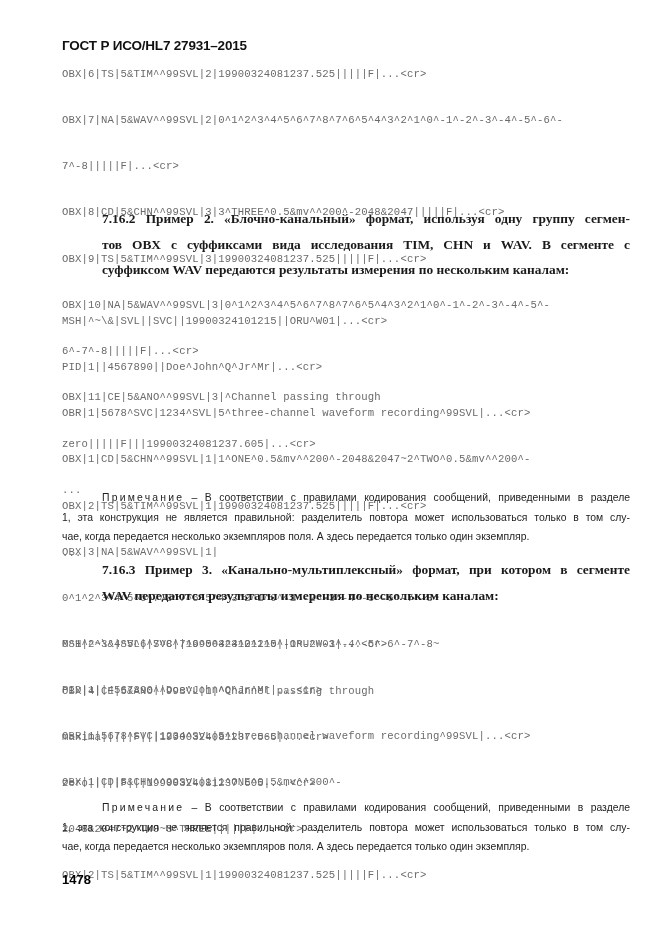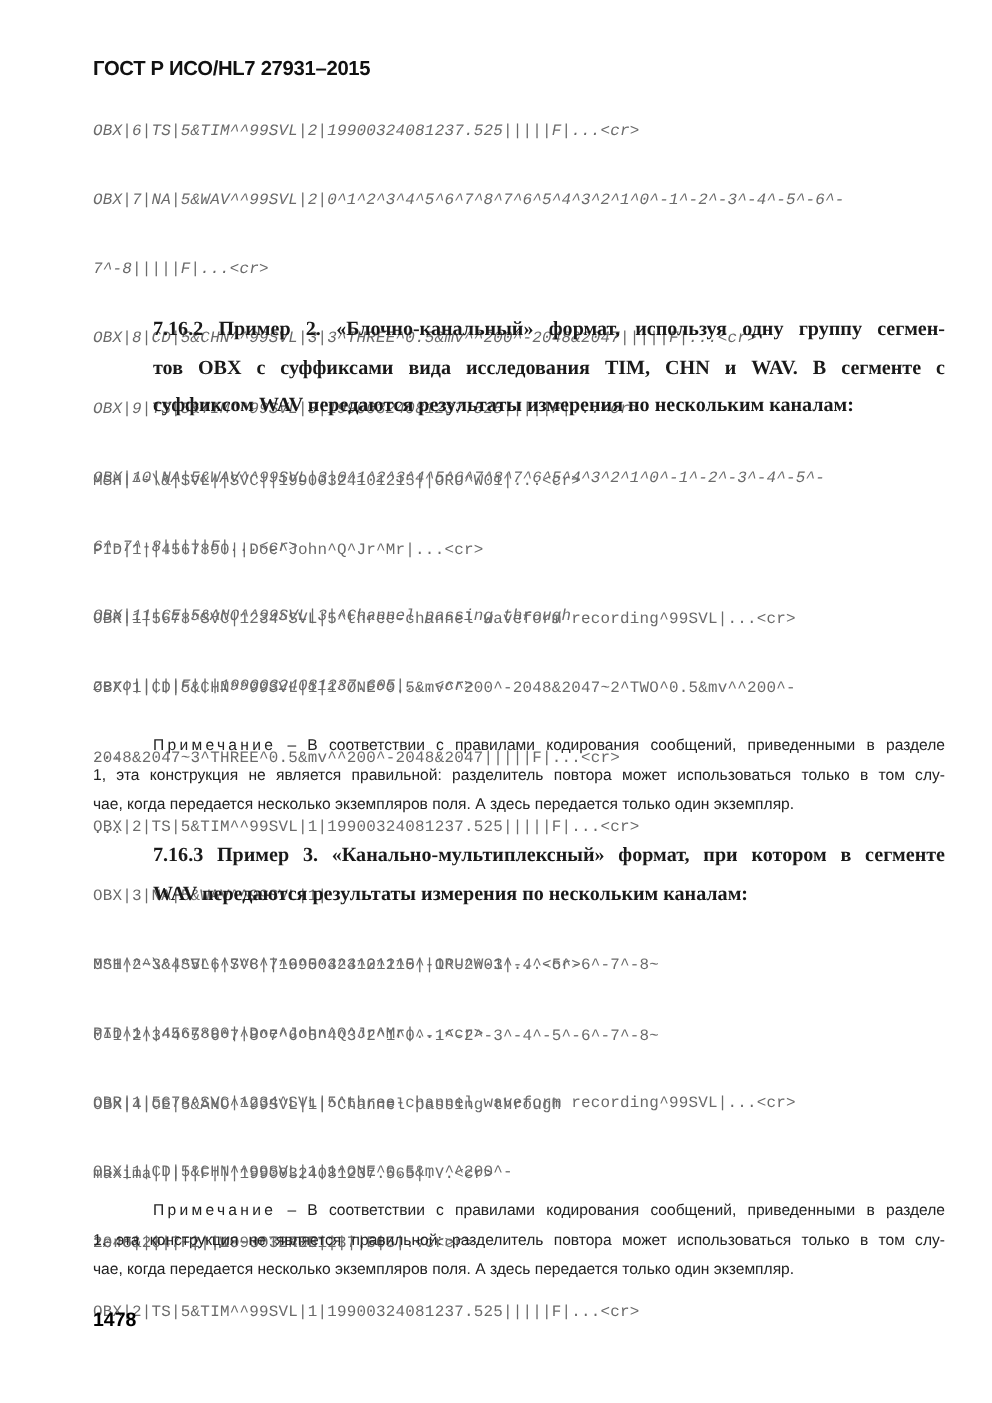--- a/index.html
+++ b/index.html
@@ -17,21 +17,21 @@
   .note .spaced { letter-spacing: 2.2px; }
   .footer { position: absolute; left: 62px; top: 872px; font-family: "Liberation Sans", sans-serif; font-weight: bold; font-size: 13px; color: #000000; }
 </style>
 </head>
 <body>
 
 <div class="page">
 
   <div class="header">ГОСТ Р ИСО/HL7 27931–2015</div>
 
-  <div class="code" style="top:50px;font-style:italic;">
+  <div class="code" style="top:36px;">
     <div>OBX|6|TS|5&amp;TIM^^99SVL|2|19900324081237.525|||||F|...&lt;cr&gt;</div>
     <div>OBX|7|NA|5&amp;WAV^^99SVL|2|0^1^2^3^4^5^6^7^8^7^6^5^4^3^2^1^0^-1^-2^-3^-4^-5^-6^-</div>
     <div>7^-8|||||F|...&lt;cr&gt;</div>
     <div>OBX|8|CD|5&amp;CHN^^99SVL|3|3^THREE^0.5&amp;mv^^200^-2048&amp;2047|||||F|...&lt;cr&gt;</div>
     <div>OBX|9|TS|5&amp;TIM^^99SVL|3|19900324081237.525|||||F|...&lt;cr&gt;</div>
     <div>OBX|10|NA|5&amp;WAV^^99SVL|3|0^1^2^3^4^5^6^7^8^7^6^5^4^3^2^1^0^-1^-2^-3^-4^-5^-</div>
     <div>6^-7^-8|||||F|...&lt;cr&gt;</div>
     <div>OBX|11|CE|5&amp;ANO^^99SVL|3|^Channel passing through</div>
     <div>zero|||||F|||19900324081237.605|...&lt;cr&gt;</div>
     <div>...</div>
@@ -41,21 +41,20 @@
     <span class="ln">7.16.2 Пример 2. «Блочно-канальный» формат, используя одну группу сегмен-</span>
     <span class="ln">тов OBX с суффиксами вида исследования TIM, CHN и WAV. В сегменте с</span>
     <span class="ln last">суффиксом WAV передаются результаты измерения по нескольким каналам:</span>
   </div>
 
   <div class="code" style="top:283px;">
     <div>MSH|^~\&amp;|SVL||SVC||19900324101215||ORU^W01|...&lt;cr&gt;</div>
     <div>PID|1||4567890||Doe^John^Q^Jr^Mr|...&lt;cr&gt;</div>
     <div>OBR|1|5678^SVC|1234^SVL|5^three-channel waveform recording^99SVL|...&lt;cr&gt;</div>
     <div>OBX|1|CD|5&amp;CHN^^99SVL|1|1^ONE^0.5&amp;mv^^200^-2048&amp;2047~2^TWO^0.5&amp;mv^^200^-</div>
-    <div>2048&amp;2047~3^THREE^0.5&amp;mv^^200^-2048&amp;2047|||||F|...&lt;cr&gt;</div>
     <div>OBX|2|TS|5&amp;TIM^^99SVL|1|19900324081237.525|||||F|...&lt;cr&gt;</div>
     <div>OBX|3|NA|5&amp;WAV^^99SVL|1|</div>
     <div>0^1^2^3^4^5^6^7^8^7^6^5^4^3^2^1^0^-1^-2^-3^-4^-5^-6^-7^-8~</div>
     <div>0^1^2^3^4^5^6^7^8^7^6^5^4^3^2^1^0^-1^-2^-3^-4^-5^-6^-7^-8~</div>
     <div>OBX|4|CE|5&amp;ANO^^99SVL|1|^Channel passing through</div>
     <div>maxima|||||F|||19900324081237.565|...&lt;cr&gt;</div>
     <div>zero|||||F|||19900324081237.605|...&lt;cr&gt;</div>
   </div>
 
   <div class="note" style="top:488px;">

